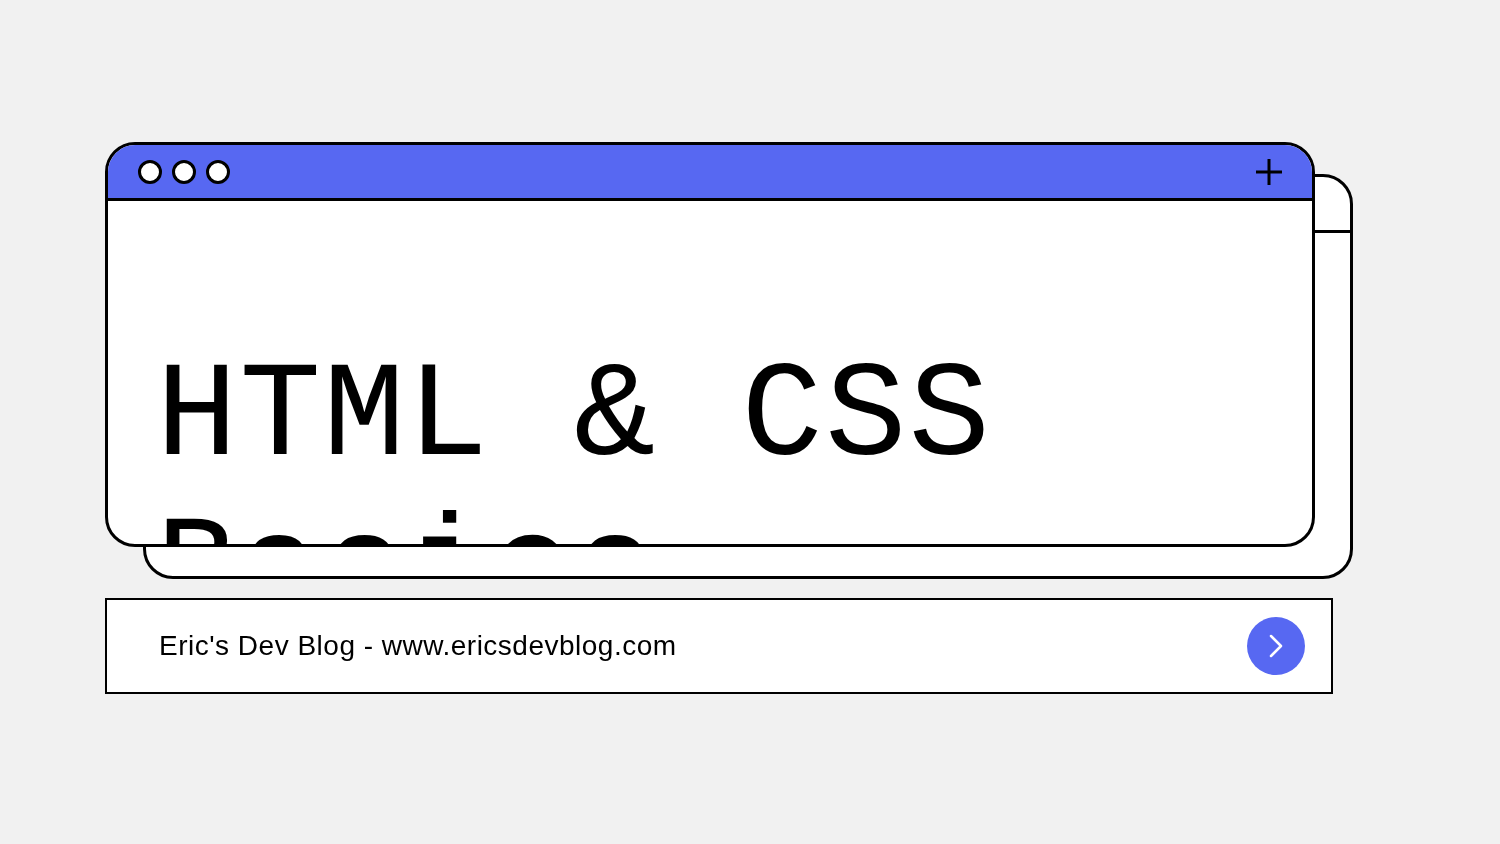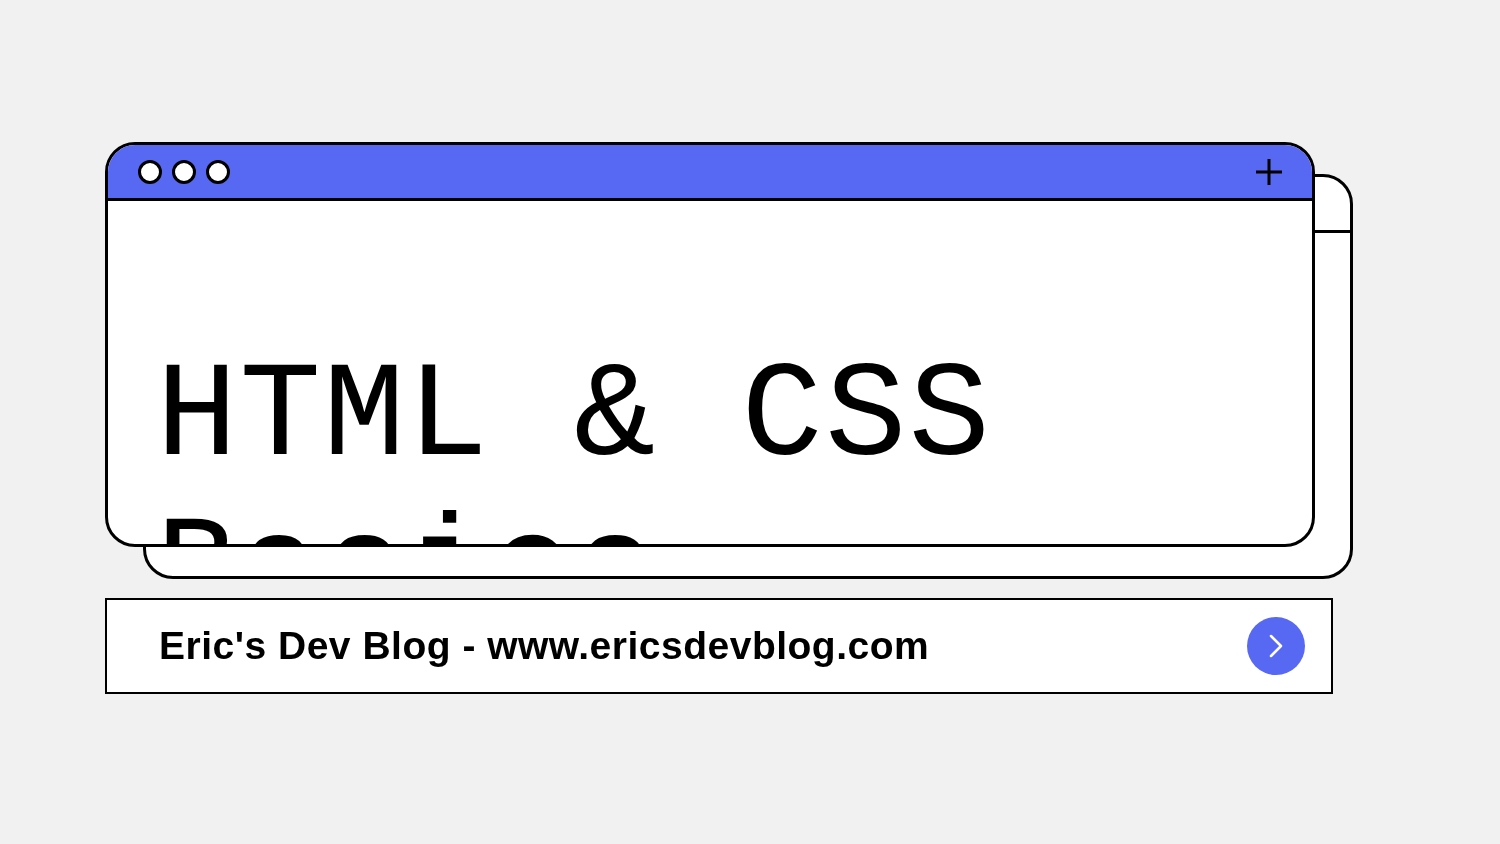--- a/index.html
+++ b/index.html
@@ -96,22 +96,22 @@
       width: 1228px;
       height: 96px;
       background: #fff;
       border: 2px solid #000;
       display: flex;
       align-items: center;
       justify-content: space-between;
       padding: 0 26px 0 52px;
     }
     .url-text {
-      font-size: 39px;
-      font-weight: 700;
+      font-size: 28px;
+      font-weight: 400;
       color: #000;
       letter-spacing: 0.5px;
     }
     .go-button {
       width: 58px;
       height: 58px;
       border-radius: 50%;
       background: #5768f2;
       display: flex;
       align-items: center;

